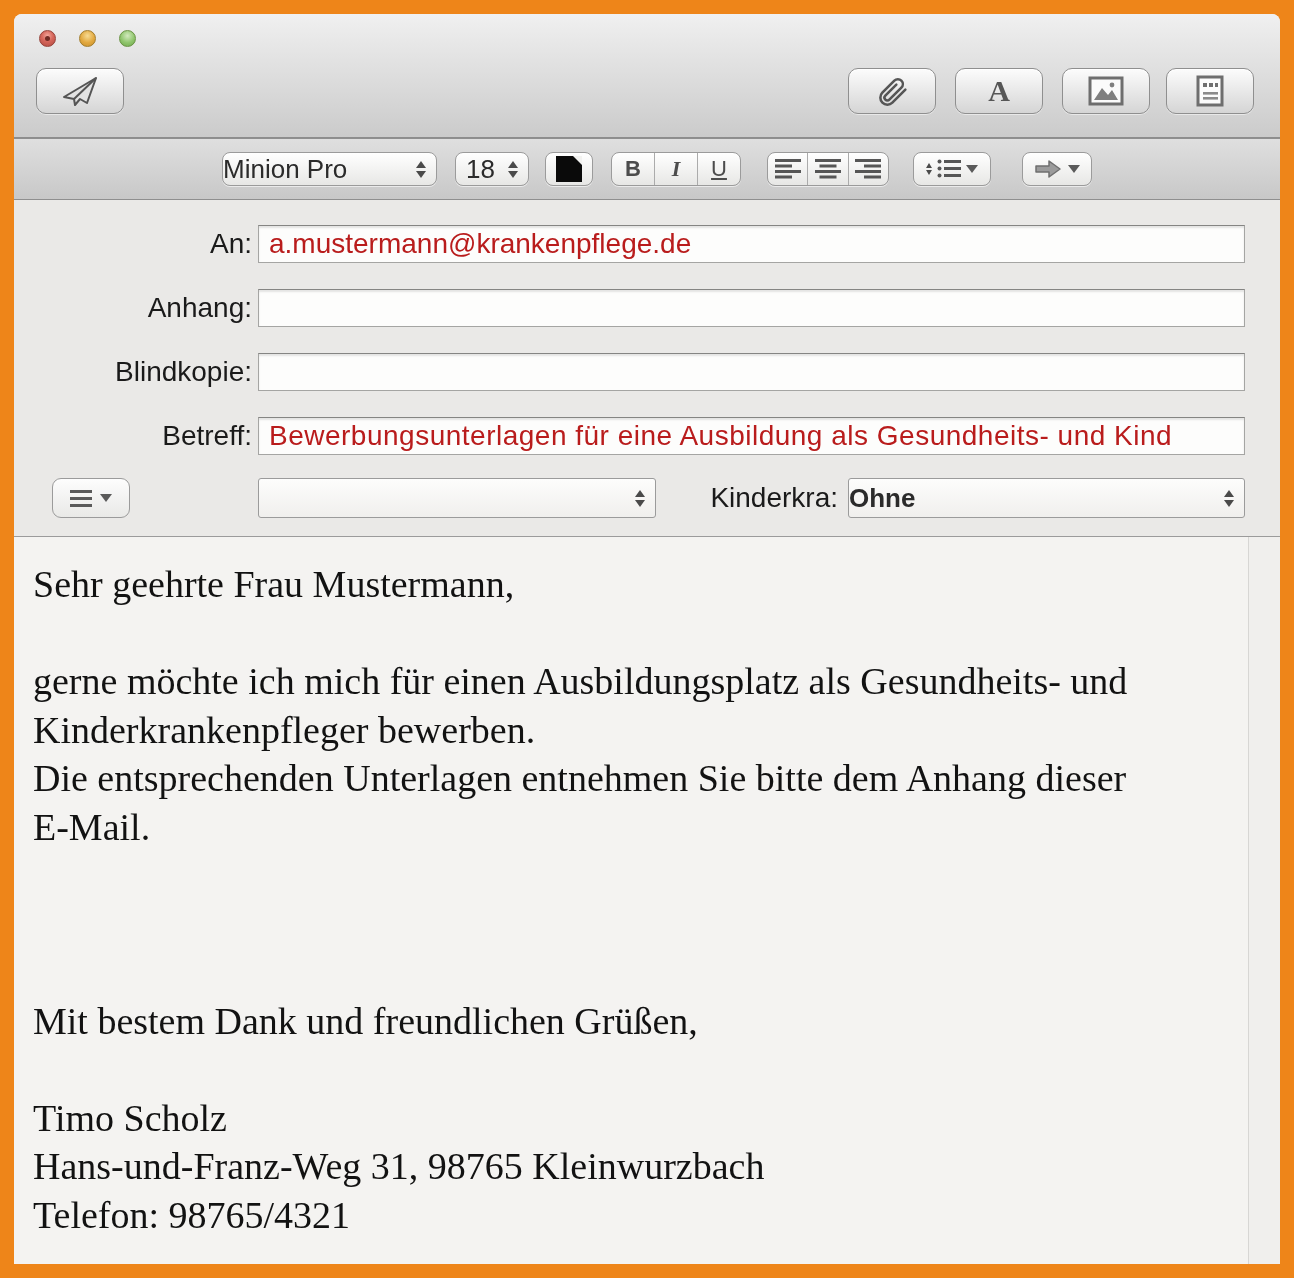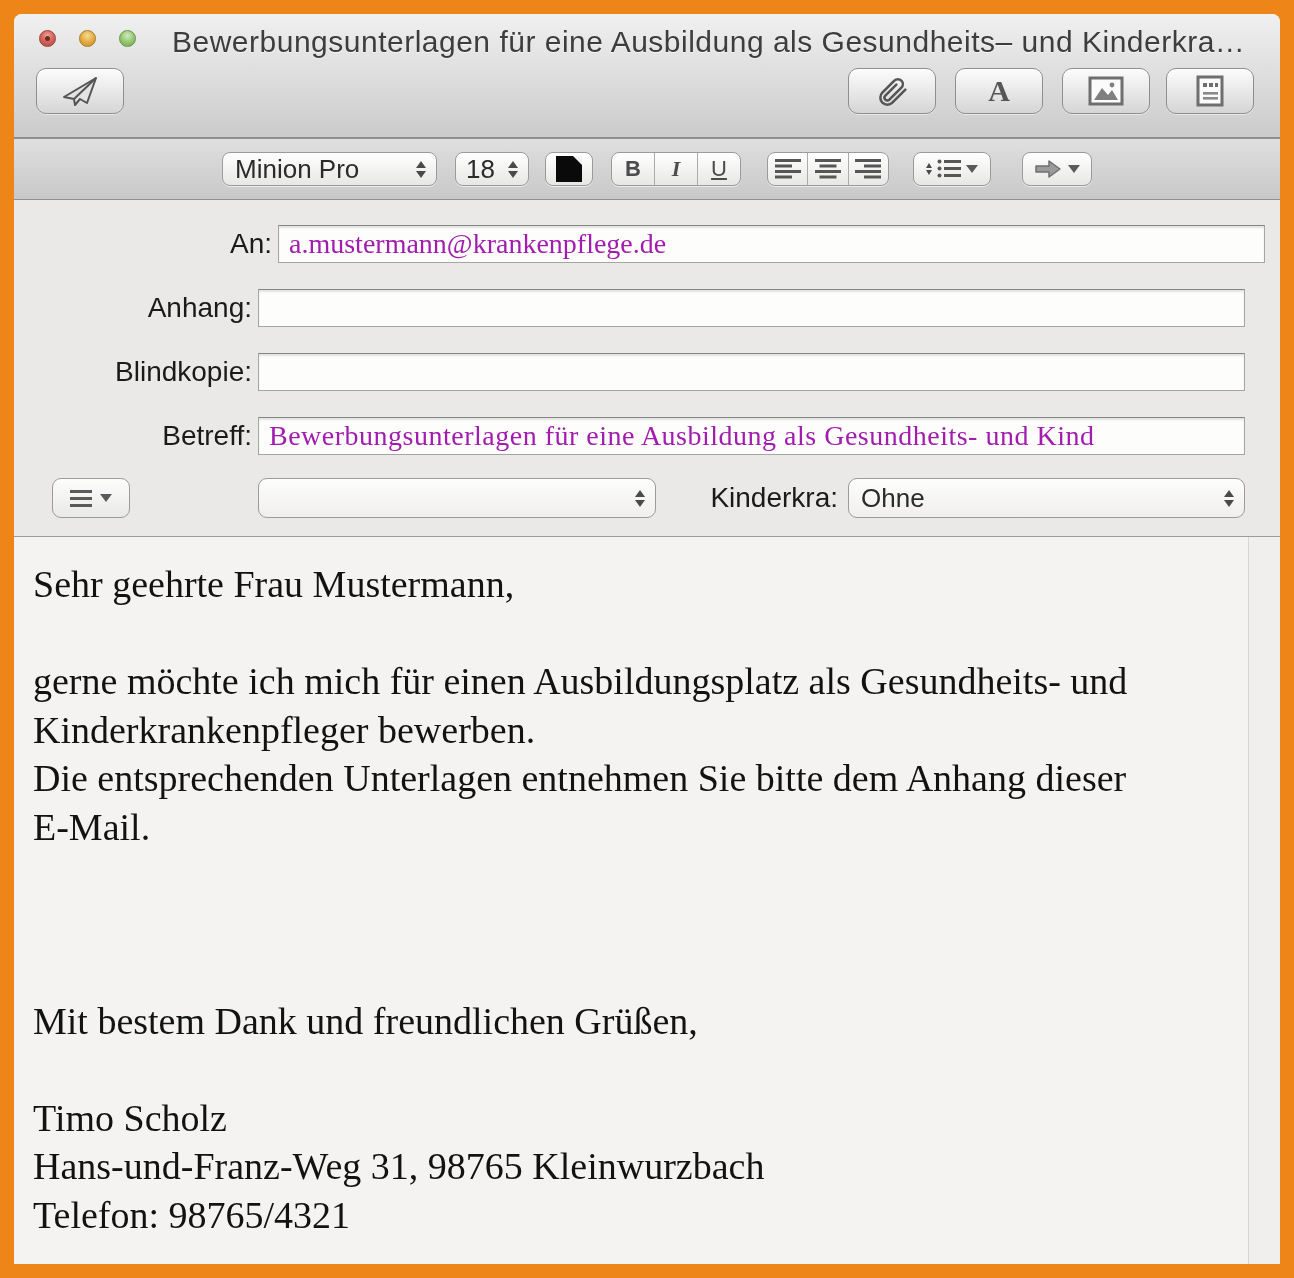--- a/index.html
+++ b/index.html
@@ -53,21 +53,21 @@
     box-shadow:0 1px 0 rgba(255,255,255,.6);
     display:flex; align-items:center;
   }
   .font-popup { left:208px; width:215px; }
   .size-popup { left:441px; width:74px; }
   .color-well { left:531px; width:48px; justify-content:center; }
   .biu        { left:597px; width:130px; padding:0; }
   .align      { left:753px; width:122px; padding:0; }
   .list-btn   { left:899px; width:78px;  justify-content:center; gap:5px; }
   .indent-btn { left:1008px; width:70px; justify-content:center; gap:6px; }
-  .popup-text { flex:1; padding-left:12px; font-size:26px; color:#2B2B2B; white-space:nowrap; overflow:hidden; }
+  .popup-text { flex:1; font-size:26px; color:#2B2B2B; white-space:nowrap; overflow:hidden; }
   .size-popup .popup-text { padding-left:10px; }
   .stepper { width:22px; display:flex; flex-direction:column; align-items:center; gap:3px; margin-right:4px; }
   .tri-up { width:0; height:0; border-left:5px solid transparent; border-right:5px solid transparent; border-bottom:7px solid #4A4A4A; }
   .tri-dn { width:0; height:0; border-left:5px solid transparent; border-right:5px solid transparent; border-top:7px solid #4A4A4A; }
   .caret  { width:0; height:0; border-left:6px solid transparent; border-right:6px solid transparent; border-top:8px solid #5A5A5A; }
   .swatch { position:relative; width:26px; height:26px; background:#0A0A0A; }
   .swatch::after { content:""; position:absolute; right:0; top:0; width:0; height:0;
     border-left:9px solid transparent; border-top:9px solid #F2F2F0; }
   .seg {
     flex:1; height:100%; display:flex; align-items:center; justify-content:center;
@@ -88,38 +88,38 @@
   .lbl {
     position:absolute; left:0; width:238px; height:38px; line-height:38px;
     text-align:right; font-size:28px; color:#1A1A1A;
   }
   .field {
     position:absolute; left:244px; width:987px; height:38px;
     background:#FDFDFC; border:1px solid #A5A5A3; border-top-color:#858583;
     box-shadow:inset 0 2px 2px rgba(0,0,0,.10);
     display:flex; align-items:center; overflow:hidden;
   }
-  .fval { padding-left:10px; font-size:28px; color:#a21caf; white-space:nowrap;font-family:Liberation Serif, serif; }
+  .fval { padding-left:10px; font-size:28px; color:#b91c1c; white-space:nowrap; }
   .fval.subject { letter-spacing:.5px; }
-  .row-to  .lbl, .row-to  .field { top:25px;margin-left:20px; }
+  .row-to  .lbl, .row-to  .field { top:25px; }
   .row-cc  .lbl, .row-cc  .field { top:89px; }
   .row-bcc .lbl, .row-bcc .field { top:153px; }
   .row-subject .lbl, .row-subject .field { top:217px; }
   .from-row-top { top:278px; }
   .hdr-opts {
     position:absolute; left:38px; top:278px; width:78px; height:40px;
     border-radius:9px; background:linear-gradient(#FDFDFD, #E9E9E7);
     border:1px solid #9B9B9B; display:flex; align-items:center; justify-content:center; gap:8px;
   }
   .lines-icon { display:flex; flex-direction:column; gap:4px; }
   .lines-icon i { display:block; width:22px; height:3px; background:#5A5A5A; }
   .popup-wide {
-    position:absolute; height:40px; border-radius:9px;
+    position:absolute; height:40px; border-radius:3px;
     background:linear-gradient(#FDFDFC, #F0EFED);
-    border:1px solid #9B9B9B; display:flex; align-items:center;
+    border:1px solid #9B9B9B; display:flex; align-items:center;font-weight:bold;
   }
   .from-popup { left:244px; width:398px; top:278px; }
   .sig-popup  { left:834px; width:397px; top:278px; }
   .lbl-sig { left:650px; width:174px; }
   .lbl-from, .lbl-sig { height:40px; line-height:40px; }
   
   .body-area { position:absolute; left:0; top:523px; width:1192px; height:727px; background:#F4F3F1; }
   .body-text {
     position:absolute; left:19px; top:23px; width:1212px;
     font-family:"Liberation Serif", serif; font-size:38px; line-height:48.5px;
@@ -131,21 +131,20 @@
 </style>
 </head>
 <body>
 
 <div class="window">
 
   <div class="chrome">
     <span class="light red"></span>
     <span class="light yellow"></span>
     <span class="light green"></span>
-    <div class="title">Bewerbungsunterlagen für eine Ausbildung als Gesundheits– und Kinderkra…</div>
 
     <div class="tb-btn tb-send">
       <span>
         <svg width="40" height="32" viewBox="0 0 40 32">
           <path d="M36 3 L4 22 L14 24 L15 30 L20 24 L27 28 Z" fill="#E3E3E3" stroke="#555" stroke-width="2" stroke-linejoin="round"></path>
           <path d="M36 3 L14 24" fill="none" stroke="#555" stroke-width="2"></path>
         </svg>
       </span>
     </div>
 

